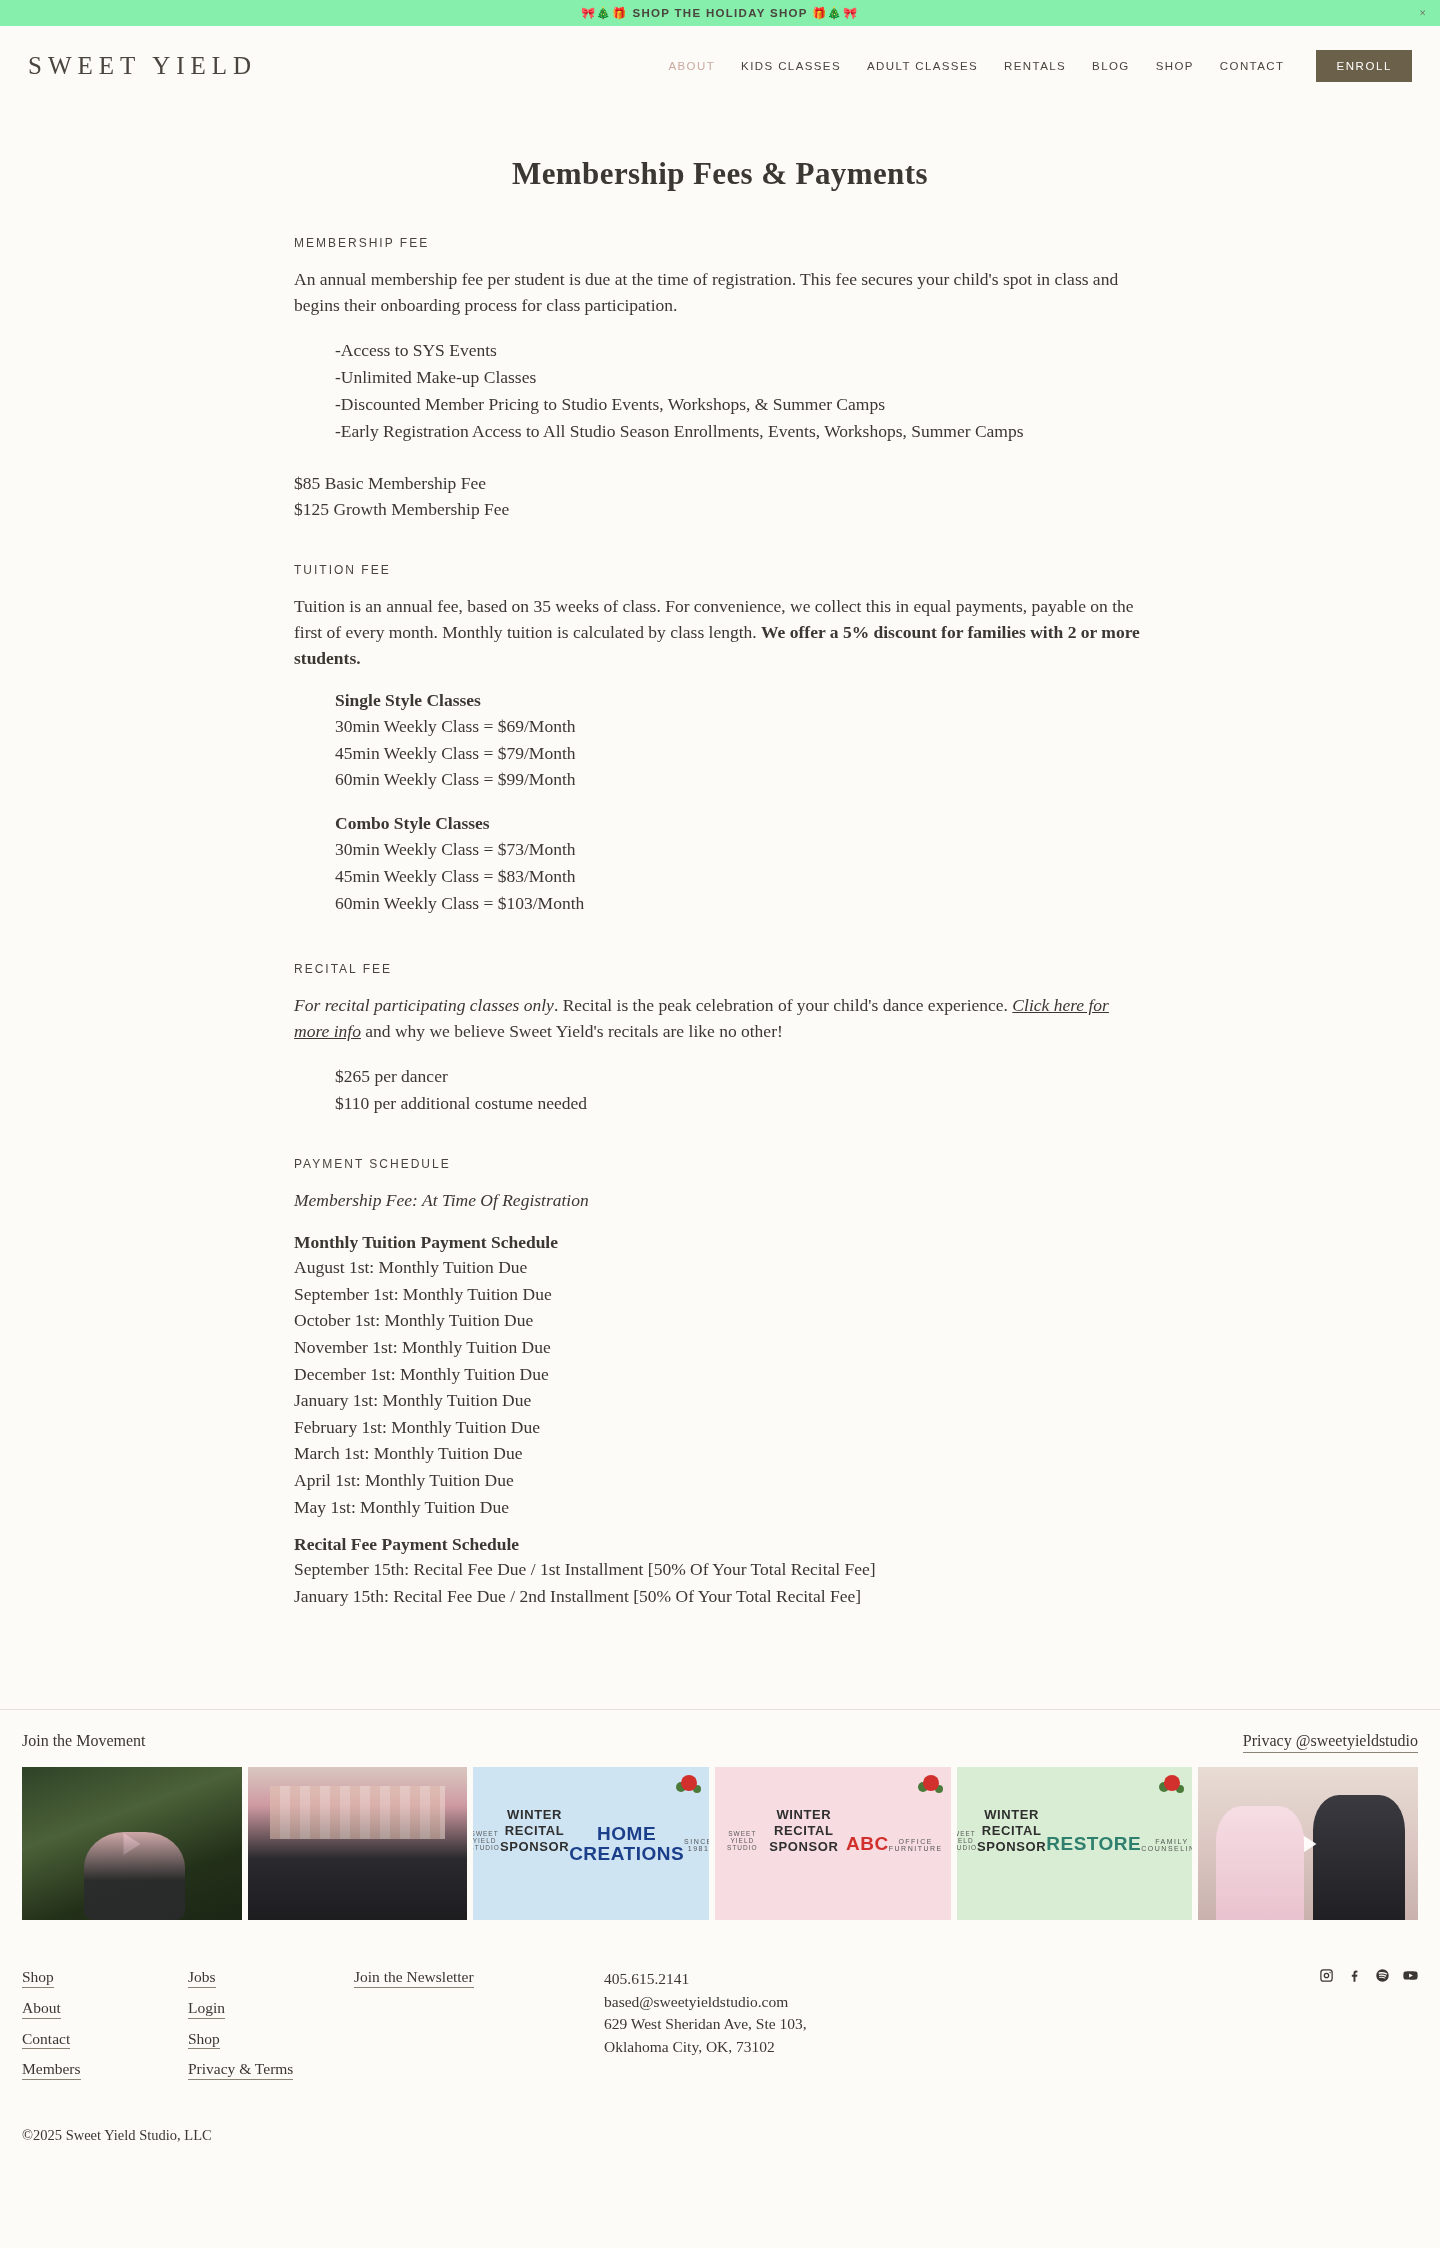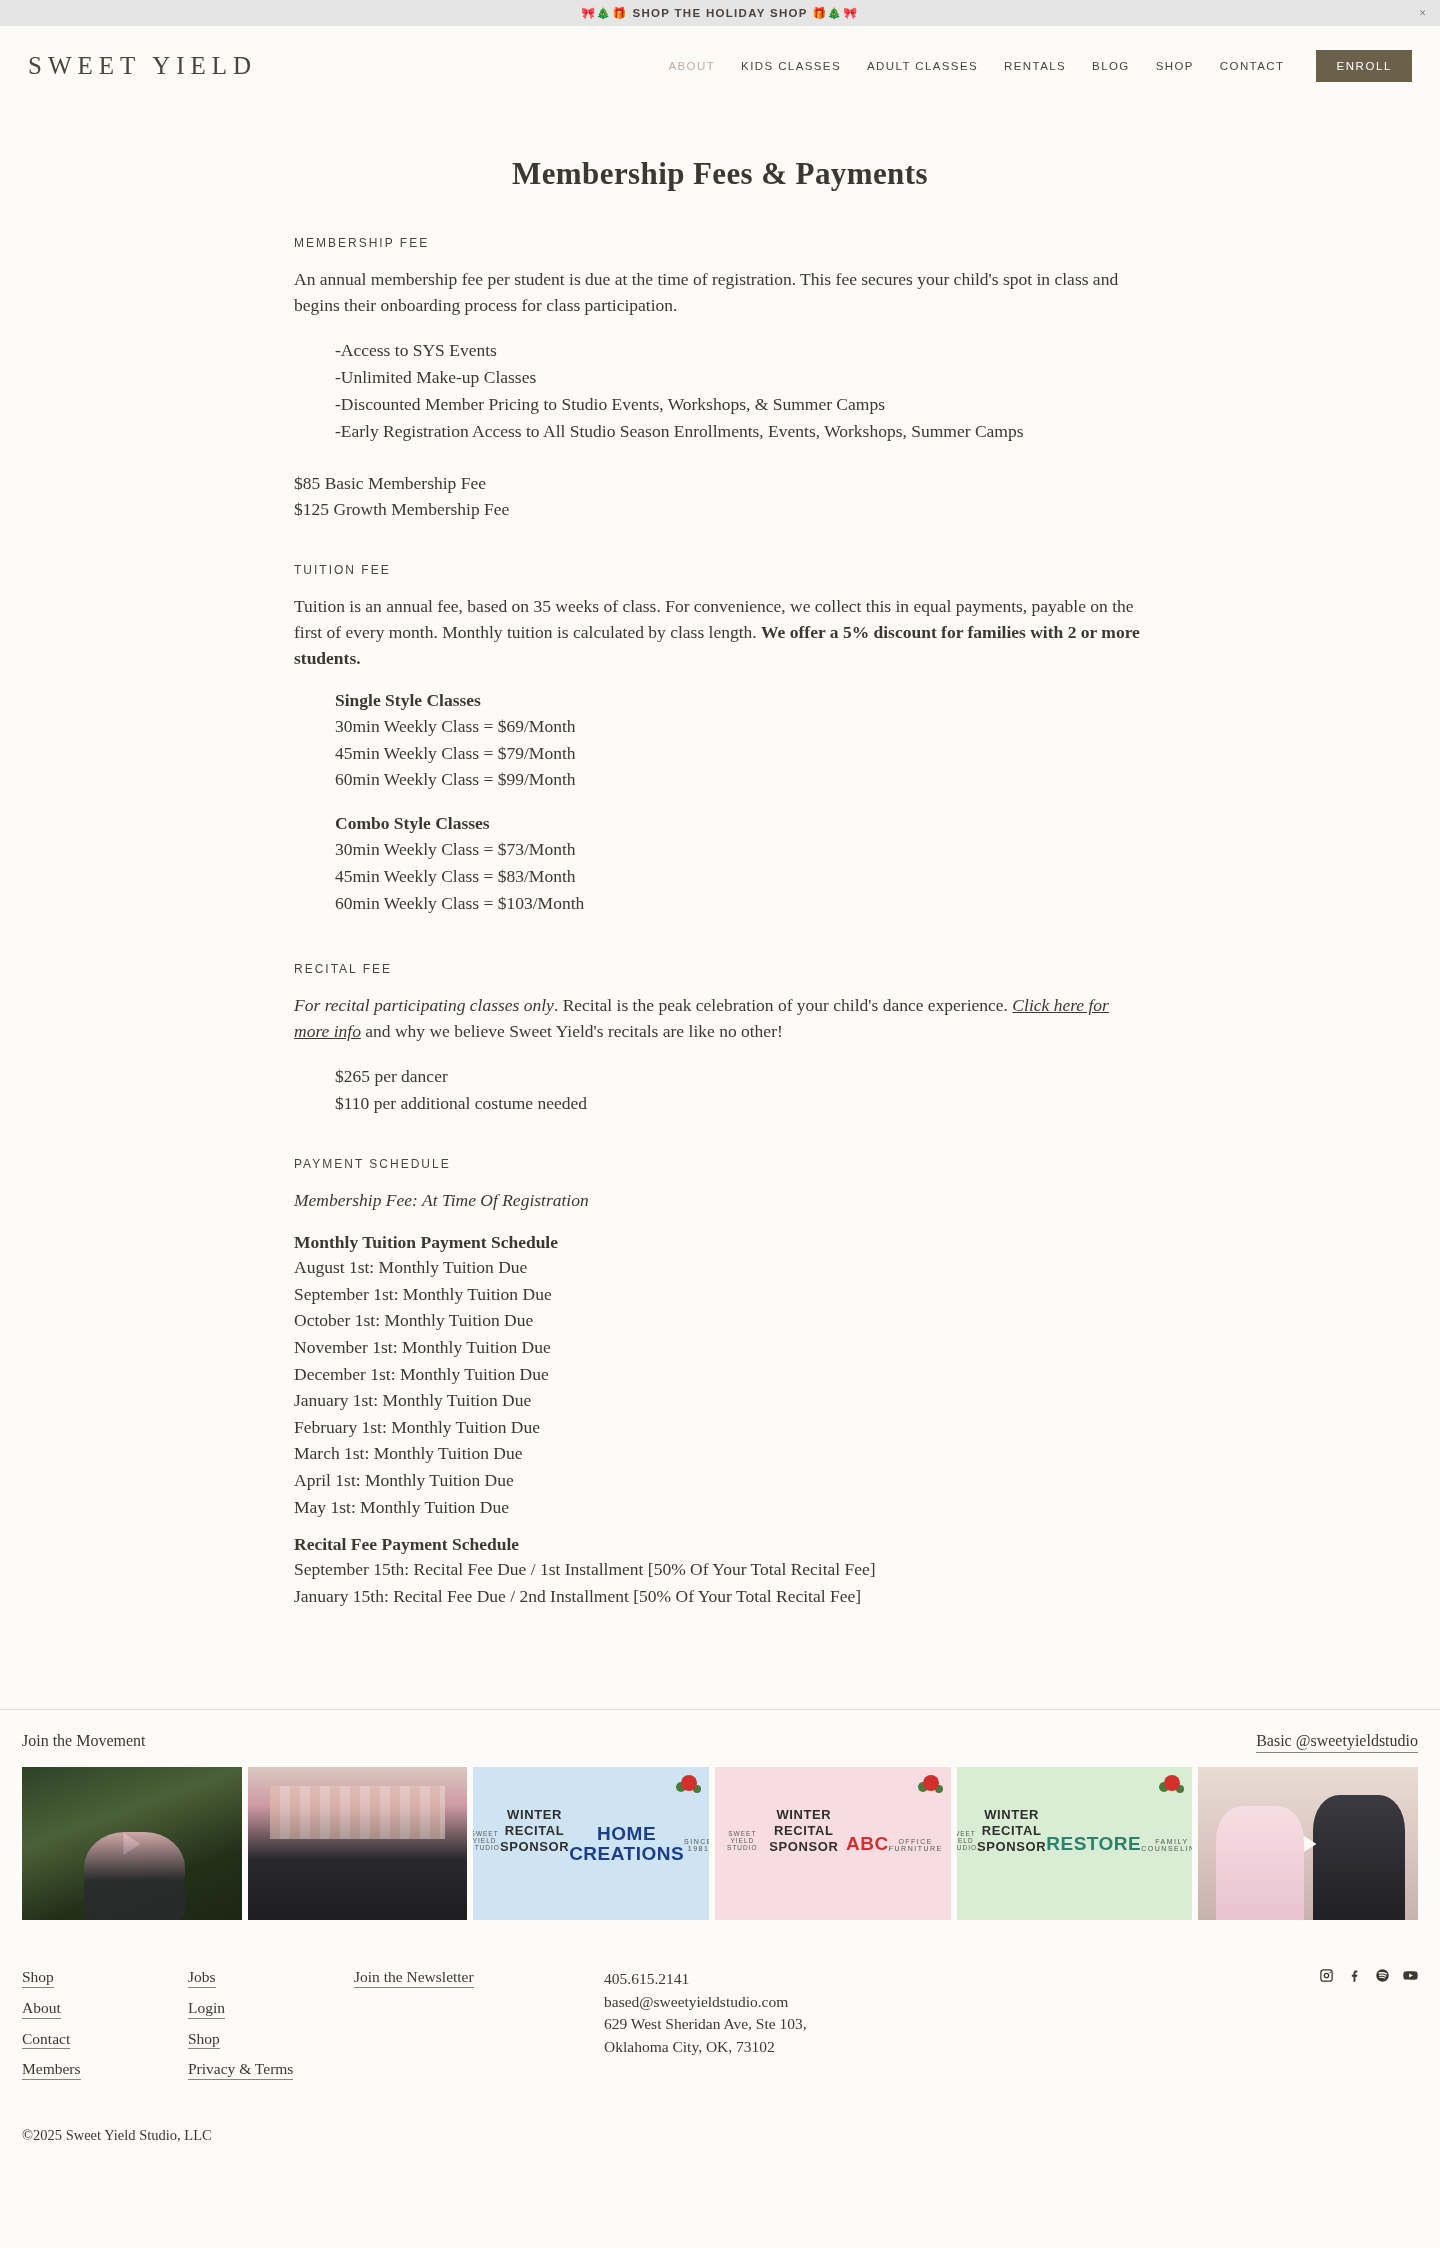--- a/index.html
+++ b/index.html
@@ -7,21 +7,21 @@
     width: 1440px;
     background: #fdfbf7;
     font-family: "Liberation Serif", serif;
     color: #3b3732;
   }
   body { position: relative; }
 
   
   .announce {
     position: relative;
-    background: #e5e5e5;
+    background: #86efac;
     height: 26px;
     display: flex;
     align-items: center;
     justify-content: center;
   }
   .announce-text {
     font-family: "Liberation Sans", sans-serif;
     font-size: 11.5px;
     letter-spacing: 1.3px;
     color: #4a443e;
@@ -390,21 +390,21 @@
     <div>
       <div class="sched-line">September 15th: Recital Fee Due / 1st Installment [50% Of Your Total Recital Fee]</div>
       <div class="sched-line">January 15th: Recital Fee Due / 2nd Installment  [50% Of Your Total Recital Fee]</div>
     </div>
   </div>
 </main>
 
 <section class="social-wrap">
   <div class="social-head">
     <span>Join the Movement</span>
-    <span class="right">Basic @sweetyieldstudio</span>
+    <span class="right">Privacy @sweetyieldstudio</span>
   </div>
   <div class="tiles">
 
     <div class="tile tile-photo-1">
       <span class="play"></span>
     </div>
 
     <div class="tile tile-photo-2"></div>
 
     <div class="tile tile-card blue">

